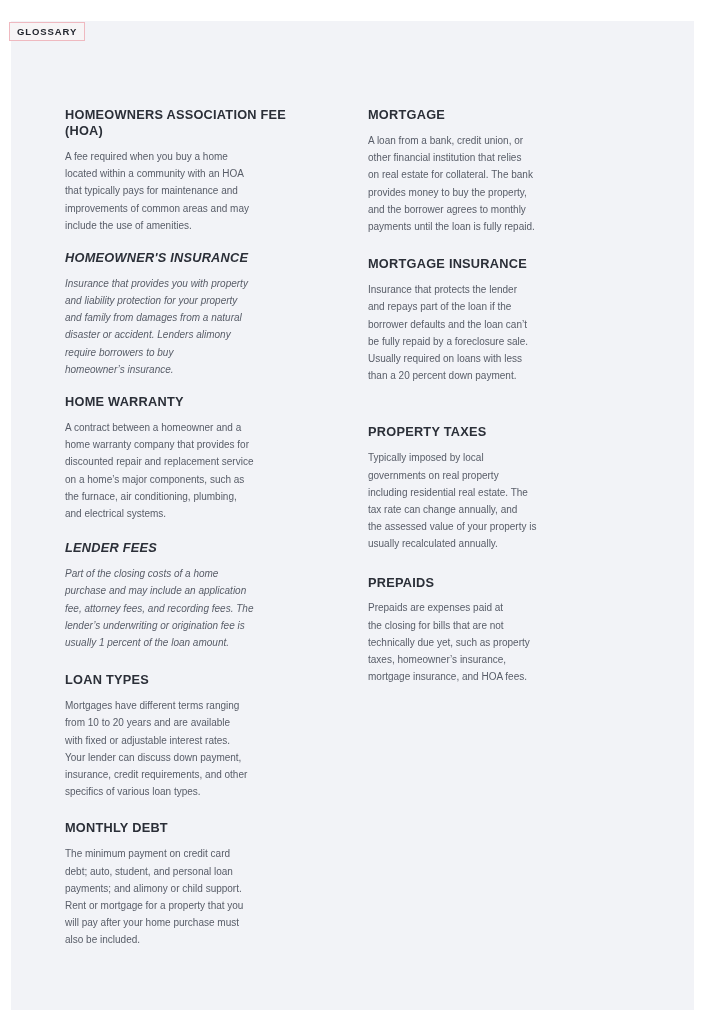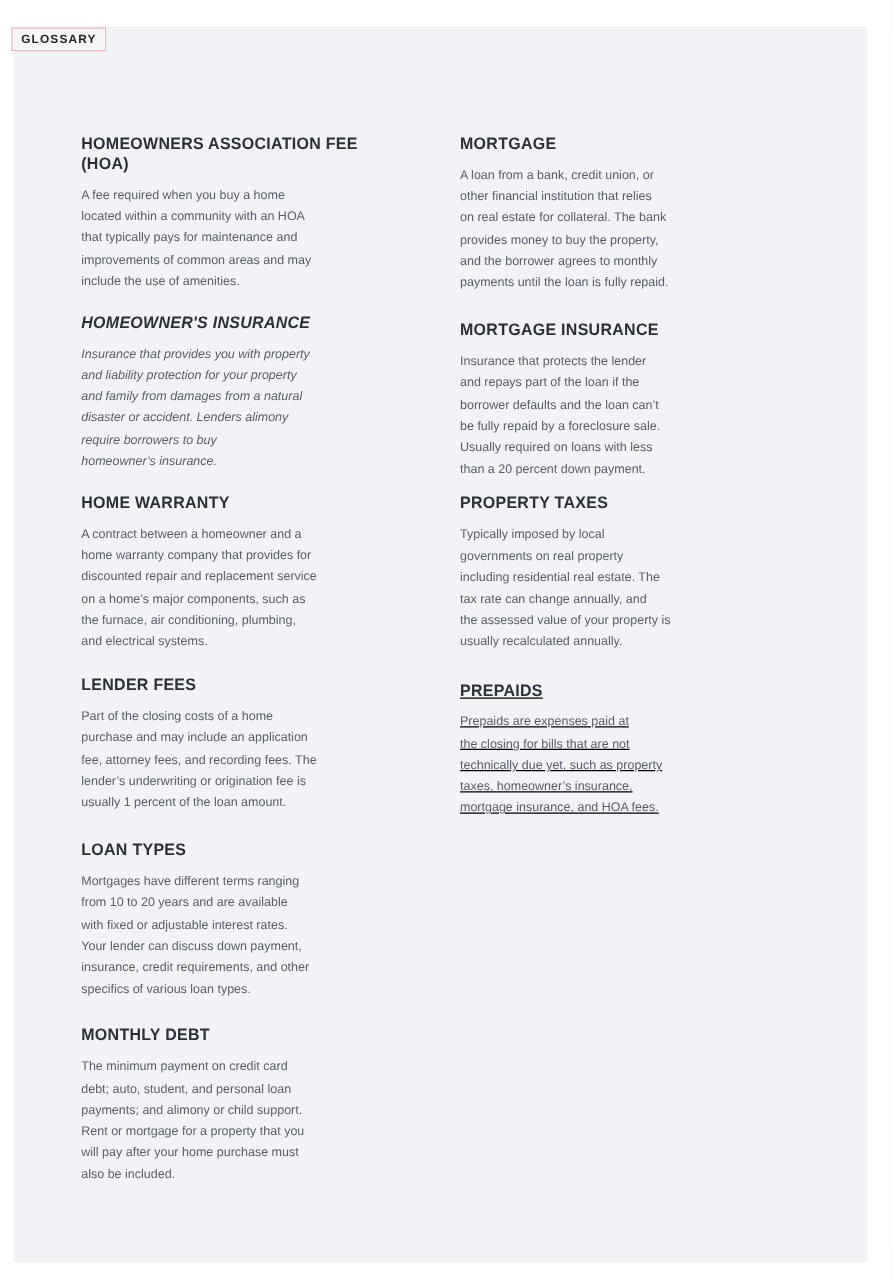--- a/index.html
+++ b/index.html
@@ -84,26 +84,26 @@
     color: #585d68;
     line-height: 17.2px;
     margin: 0;
     font-family: "Liberation Sans", sans-serif;
     white-space: pre-line;
   }
   
   .column.left .entry:nth-child(1) { margin-bottom: 16px; }
   .column.left .entry:nth-child(2) { margin-bottom: 16px; font-style: italic; }
   .column.left .entry:nth-child(3) { margin-bottom: 18px; }
-  .column.left .entry:nth-child(4) { margin-bottom: 21px; }
+  .column.left .entry:nth-child(4) { margin-bottom: 21px; font-style: italic; }
   .column.left .entry:nth-child(5) { margin-bottom: 20px; }
   .column.right .entry:nth-child(1) { margin-bottom: 21px; }
-  .column.right .entry:nth-child(2) { margin-bottom: 10px; }
+  .column.right .entry:nth-child(2) { margin-bottom: 40px; }
   .column.right .entry:nth-child(3) { margin-bottom: 22px; }
-  .column.right .entry:nth-child(4) { margin-bottom: 22px; text-decoration: underline; }
+  .column.right .entry:nth-child(4) { margin-bottom: 22px; }
 </style>
 </head>
 <body>
 
 <div id="page">
 
   <div id="card"></div>
 
   <div id="glossary-badge">GLOSSARY</div>
 

